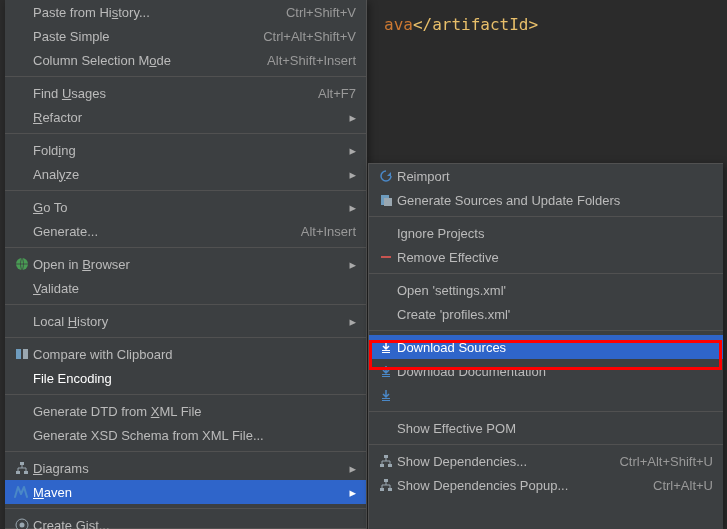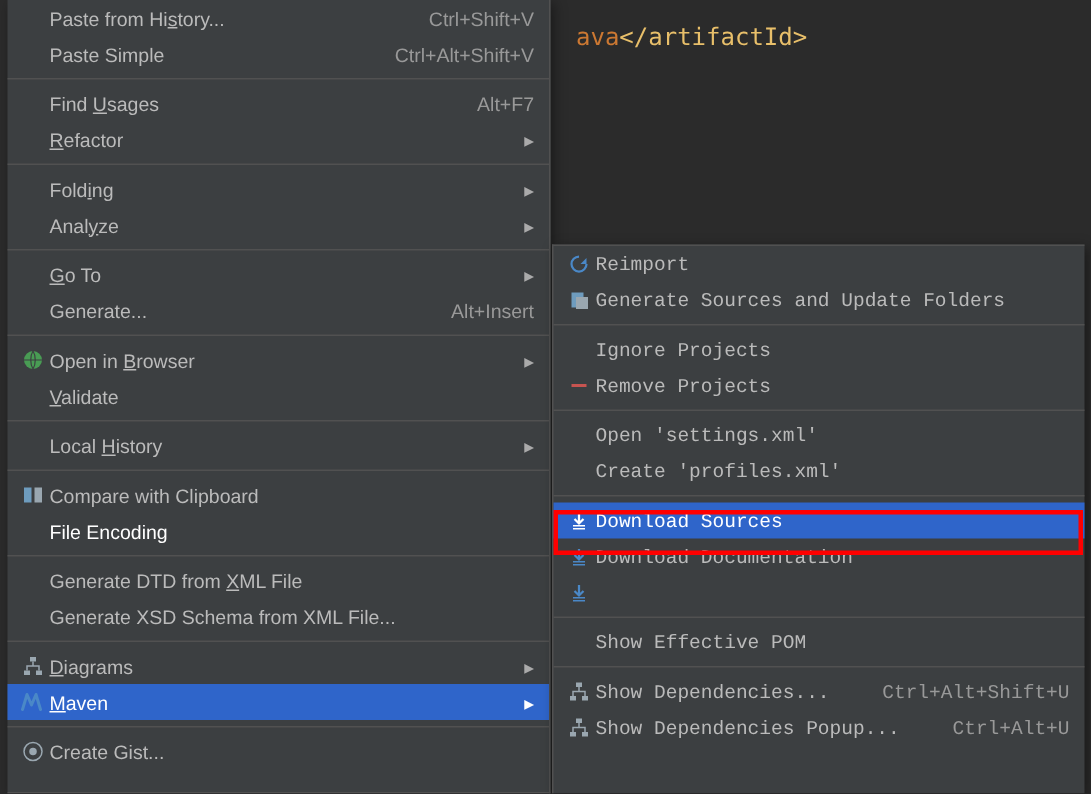--- a/index.html
+++ b/index.html
@@ -42,21 +42,20 @@
   border-left: none;
   border-top: none;
 }
 .menu.secondary {
   top: 163px;
   left: 368px;
   width: 355px;
   height: 366px;
   border-right: none;
   border-bottom: none;
-  font-family: Liberation Mono, monospace;
 }
 .menu-item {
   display: flex;
   align-items: center;
   height: 24px;
   padding: 0 10px 0 6px;
   cursor: default;
   position: relative;
 }
 .menu-item .icon-slot {
@@ -118,20 +117,25 @@
     <div class="menu-item">
       <span class="icon-slot"></span>
       <span class="label">Paste from Hi<span class="underline">s</span>tory...</span>
       <span class="shortcut">Ctrl+Shift+V</span>
     </div>
     <div class="menu-item">
       <span class="icon-slot"></span>
       <span class="label">Paste Simple</span>
       <span class="shortcut">Ctrl+Alt+Shift+V</span>
     </div>
+    <div class="menu-item">
+      <span class="icon-slot"></span>
+      <span class="label">Column Selection M<span class="underline">o</span>de</span>
+      <span class="shortcut">Alt+Shift+Insert</span>
+    </div>
     <div class="separator"></div>
     <div class="menu-item">
       <span class="icon-slot"></span>
       <span class="label">Find <span class="underline">U</span>sages</span>
       <span class="shortcut">Alt+F7</span>
     </div>
     <div class="menu-item">
       <span class="icon-slot"></span>
       <span class="label"><span class="underline">R</span>efactor</span>
       <span class="arrow">▸</span>
@@ -258,21 +262,21 @@
     <div class="menu-item">
       <span class="icon-slot"></span>
       <span class="label">Ignore Projects</span>
     </div>
     <div class="menu-item">
       <span class="icon-slot">
         <svg width="14" height="14" viewBox="0 0 14 14">
           <rect x="2" y="6" width="10" height="2" fill="#c75450"></rect>
         </svg>
       </span>
-      <span class="label">Remove Projects</span>
+      <span class="label">Remove Effective</span>
     </div>
     <div class="separator"></div>
     <div class="menu-item">
       <span class="icon-slot"></span>
       <span class="label">Open 'settings.xml'</span>
     </div>
     <div class="menu-item">
       <span class="icon-slot"></span>
       <span class="label">Create 'profiles.xml'</span>
     </div>

